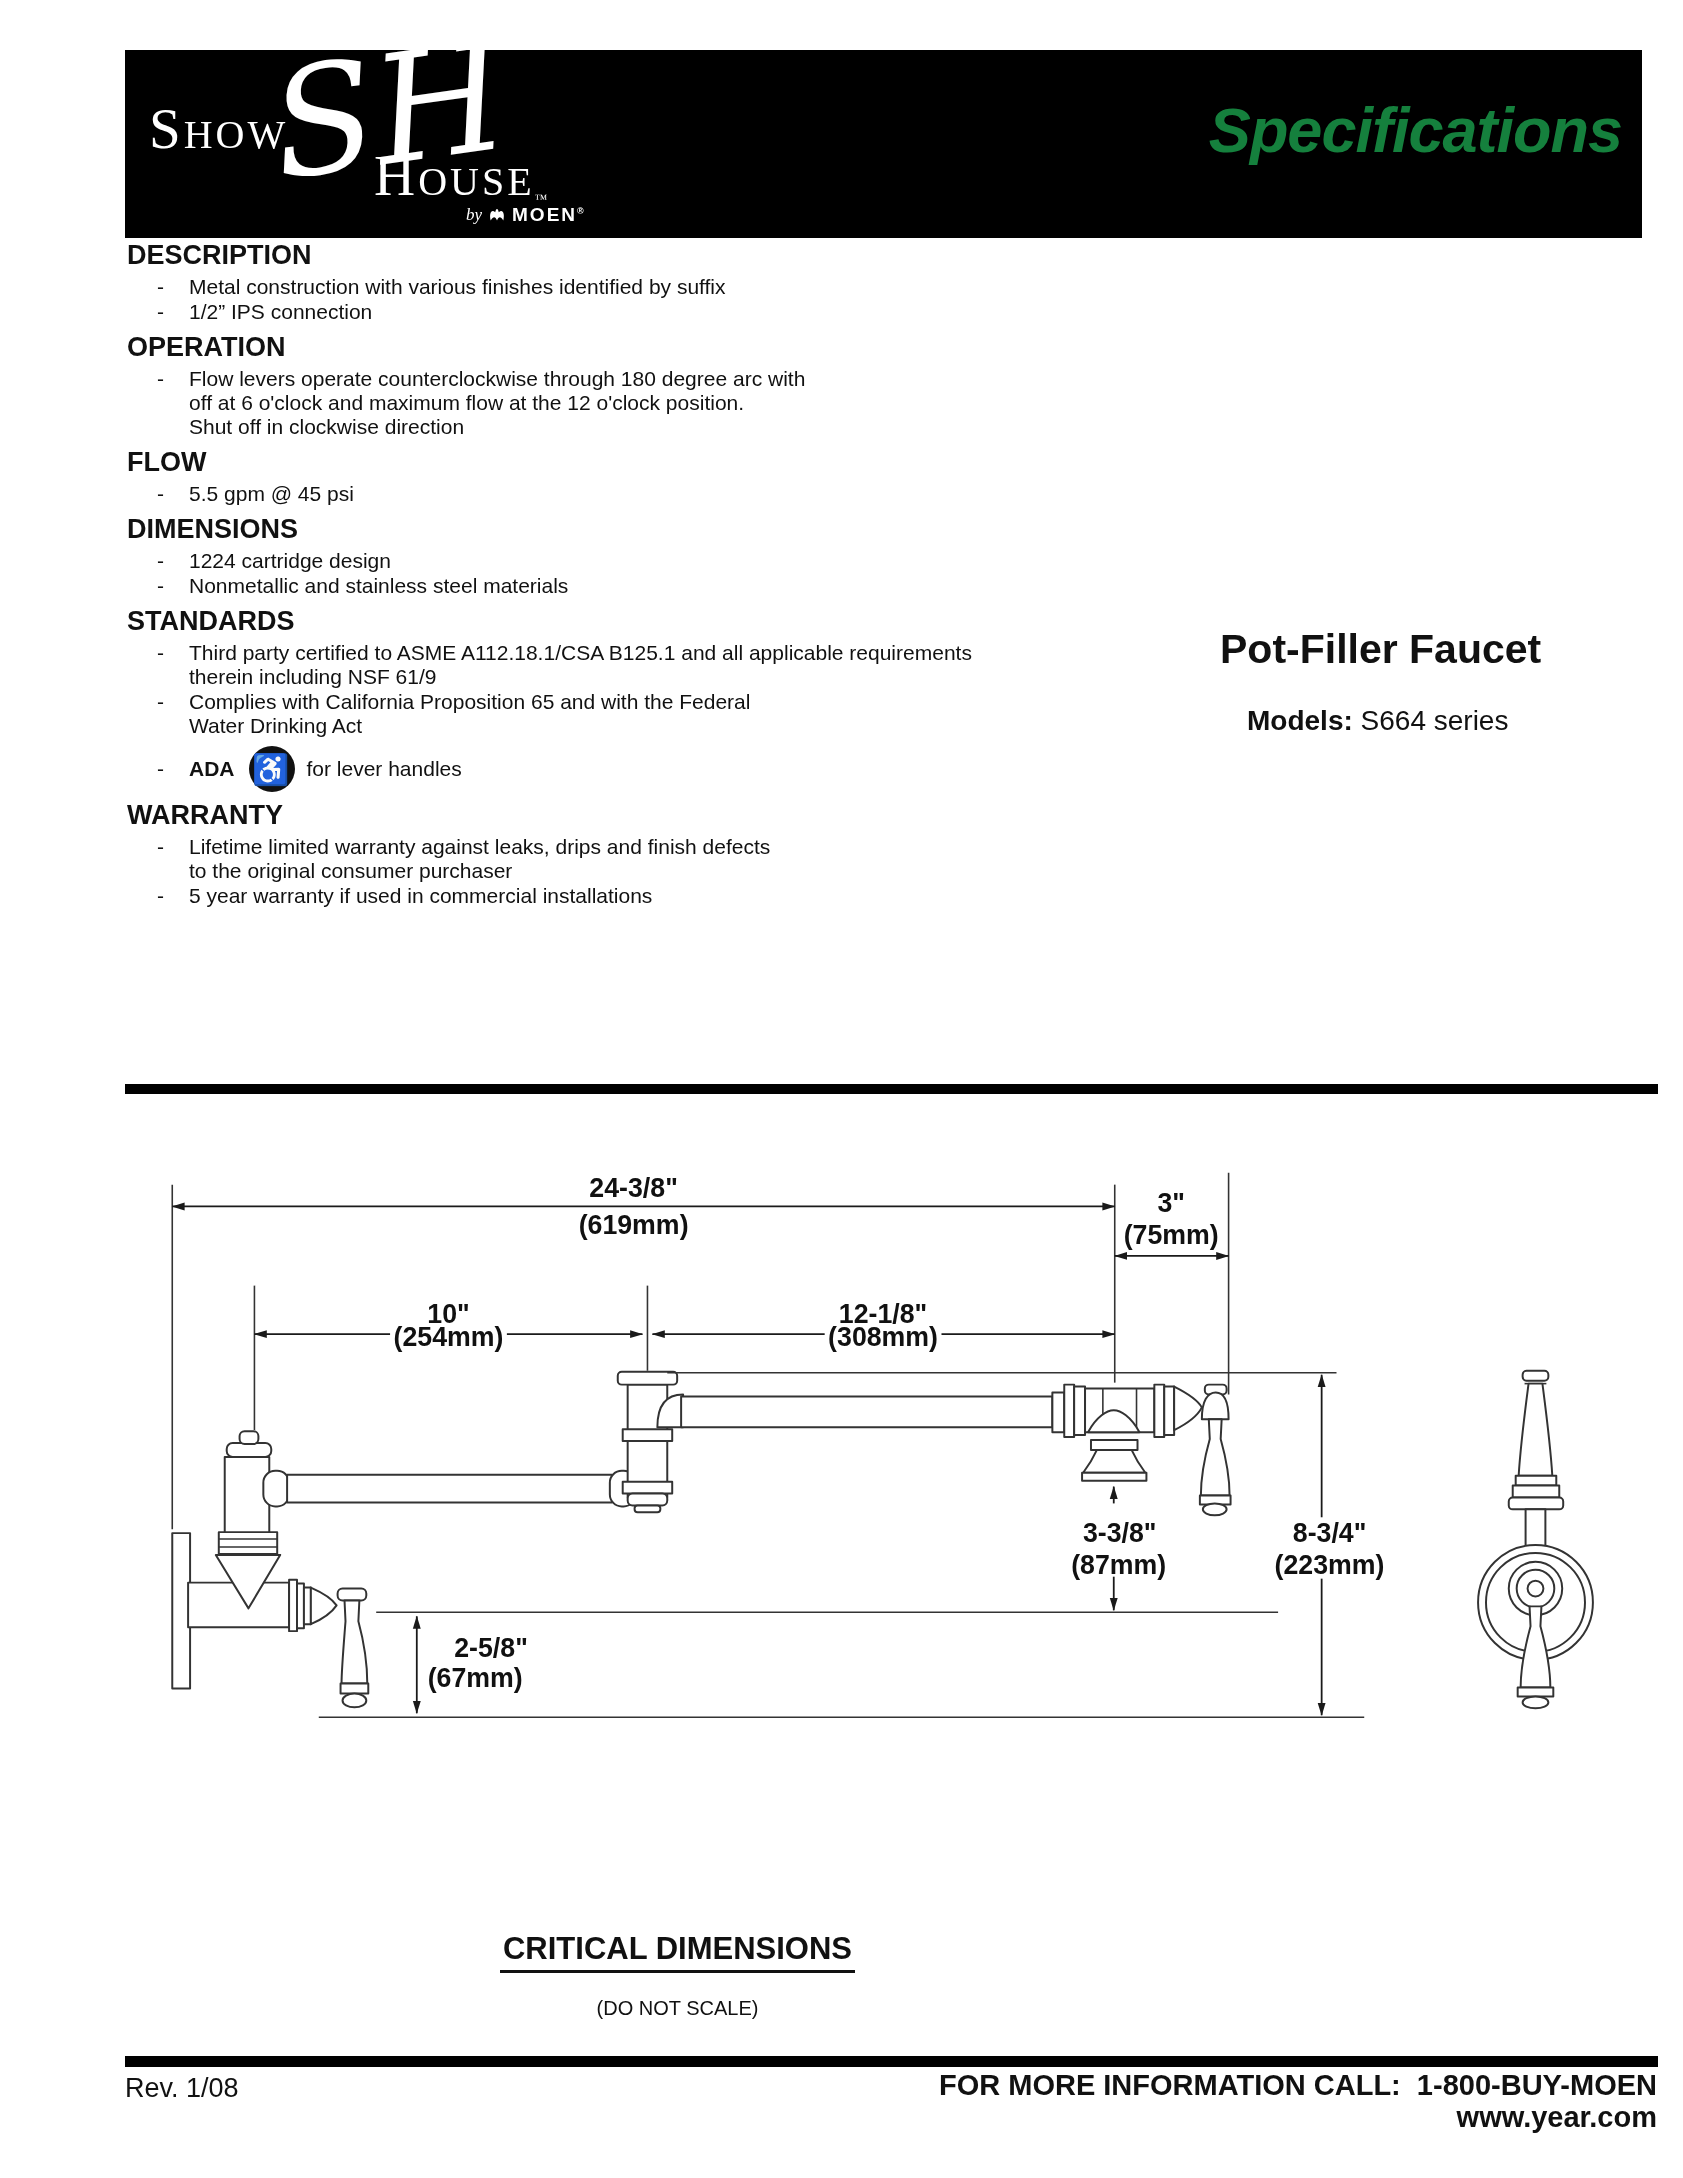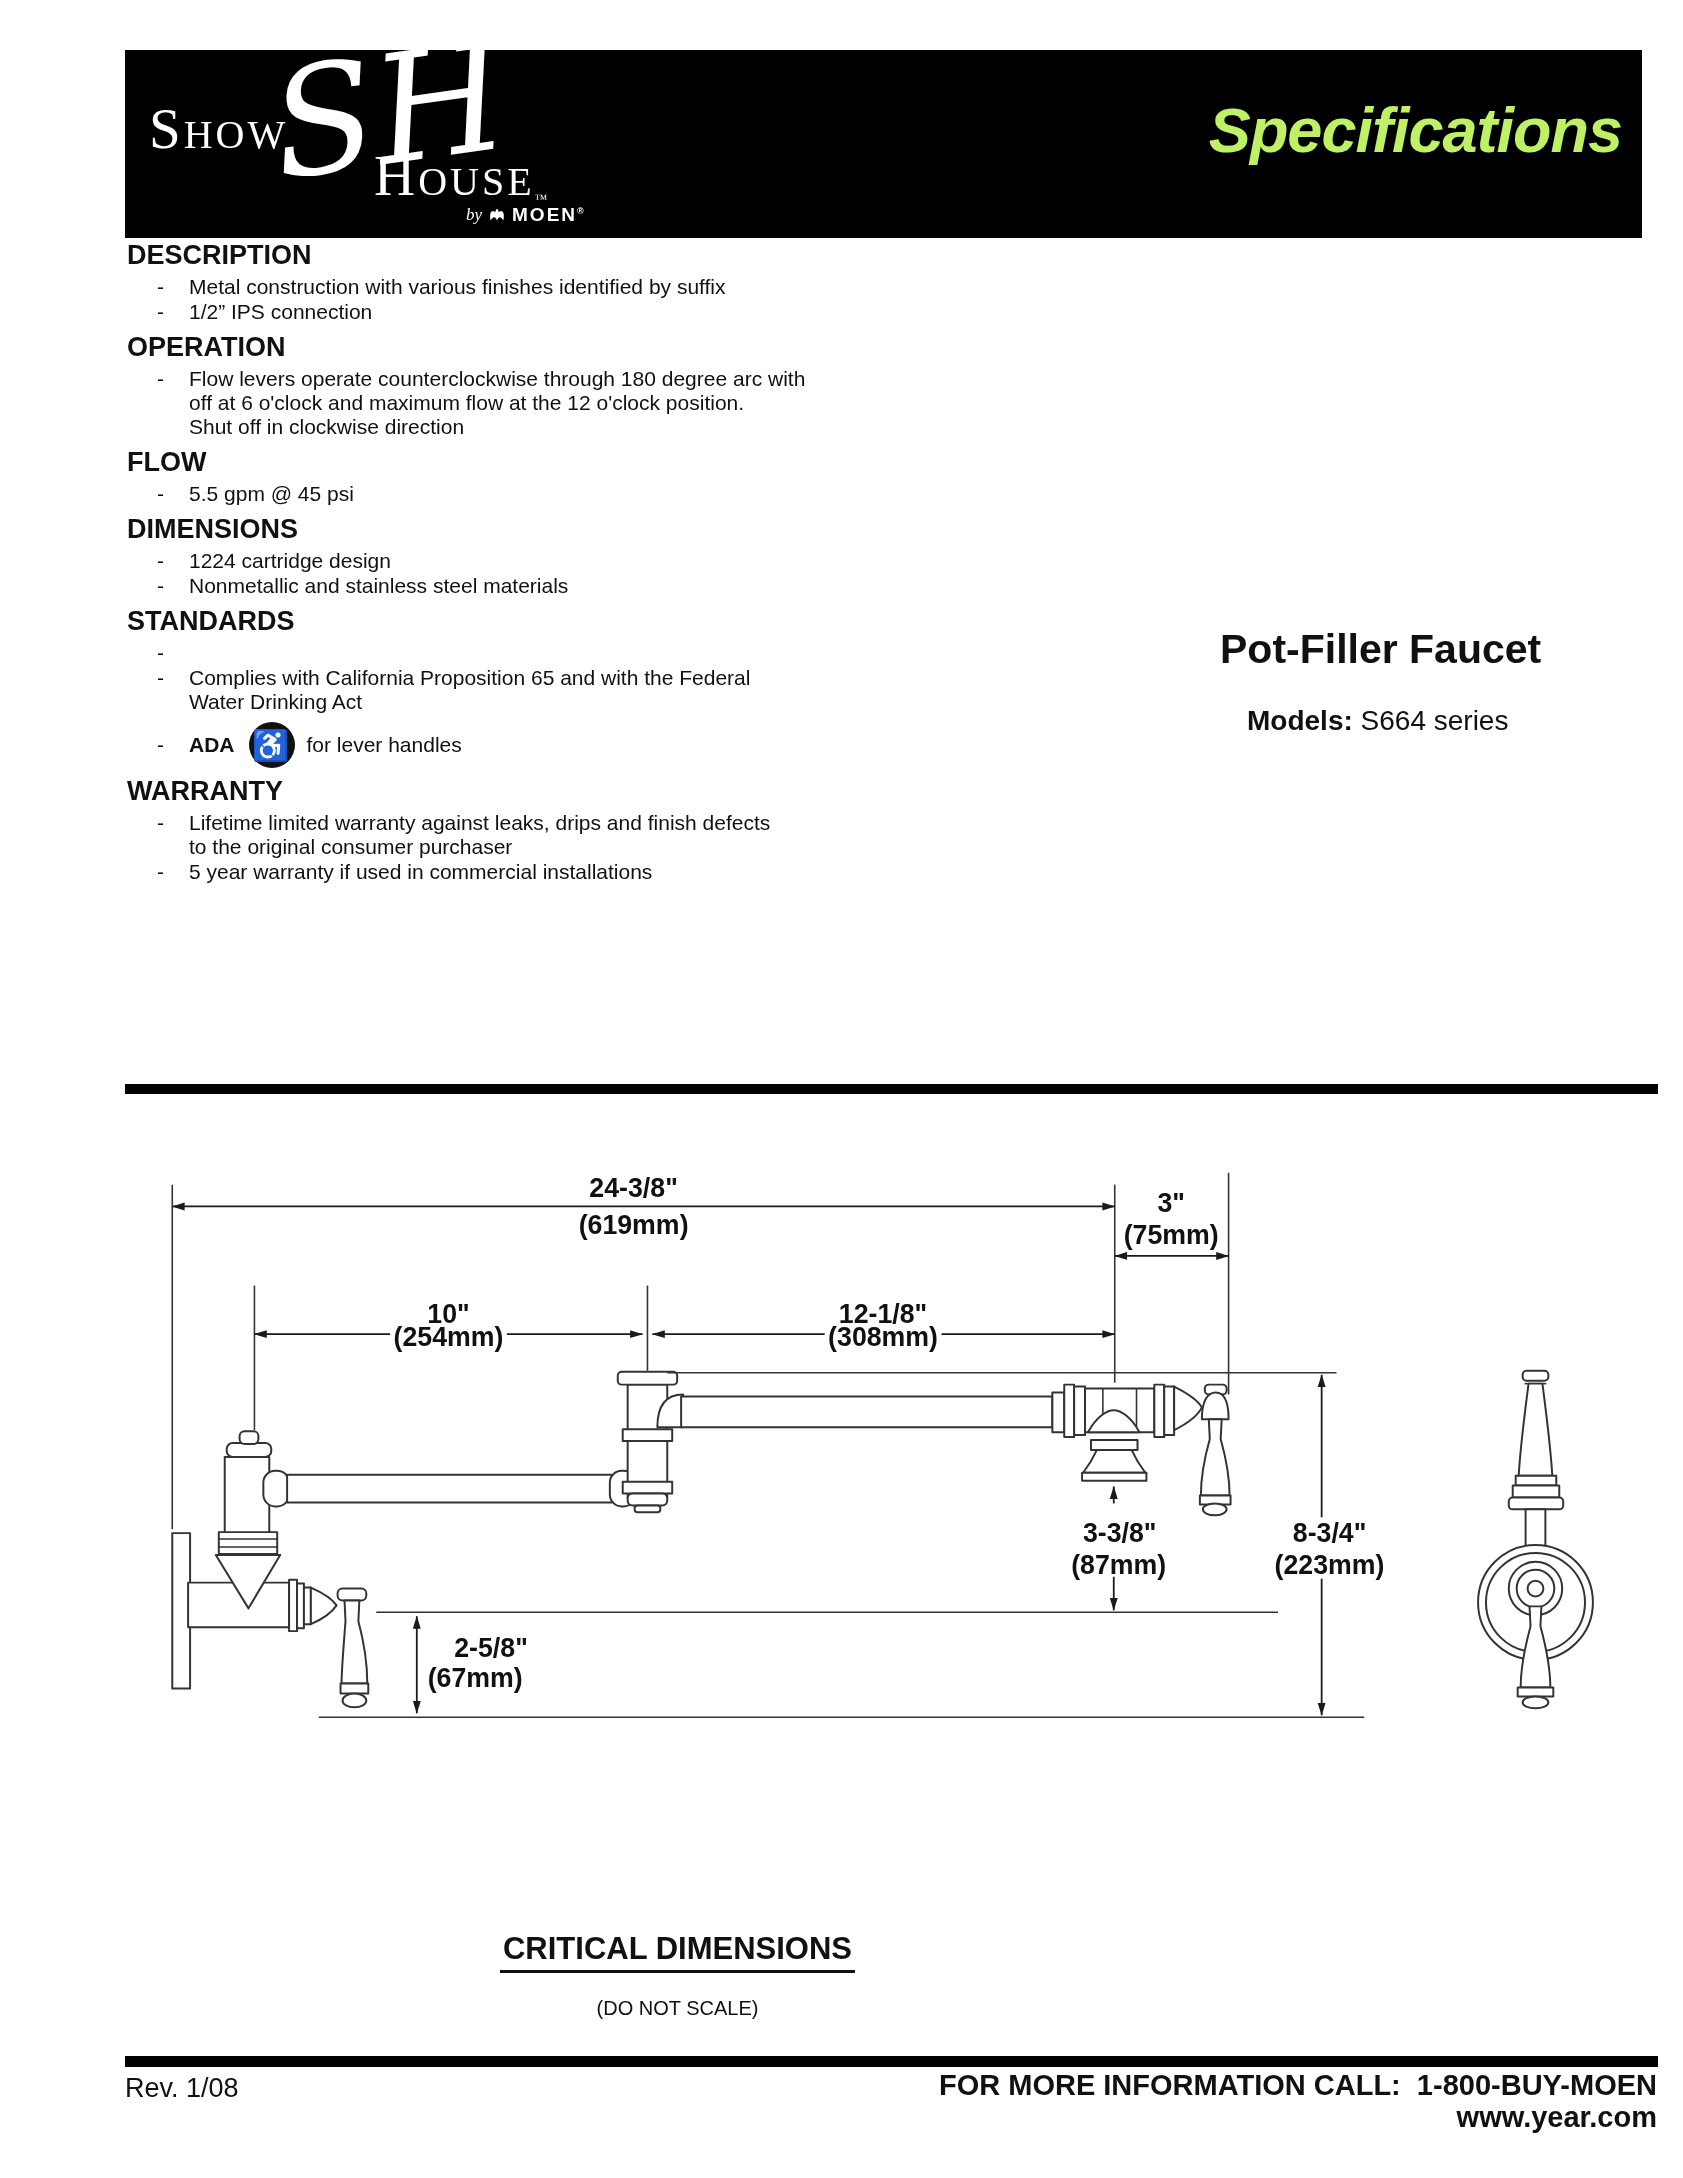--- a/index.html
+++ b/index.html
@@ -1,21 +1,21 @@
 <!DOCTYPE html>
 <html><head>
 <meta charset="utf-8">
 <style>
   html,body{margin:0;padding:0;background:#fff;}
   .page{position:relative;width:1683px;height:2178px;background:#fff;overflow:hidden;
         font-family:"Liberation Sans",sans-serif;color:#111;}
 
   
   .header-bar{position:absolute;left:125px;top:50px;width:1517px;height:188px;background:#000;}
-  .spec-title{position:absolute;right:20px;top:44px;color:#bef264;font-size:63px;font-weight:bold;
+  .spec-title{position:absolute;right:20px;top:44px;color:#15803d;font-size:63px;font-weight:bold;
               font-style:italic;letter-spacing:-1px;}
   .logo{position:absolute;left:0;top:0;width:614px;height:228px;color:#fff;}
   .logo-show{position:absolute;left:24px;top:50px;font-family:"Liberation Serif",serif;
              font-variant:small-caps;font-size:57px;letter-spacing:3px;line-height:1;}
   .logo-mono{position:absolute;left:147px;top:-14px;font-family:"DejaVu Serif",serif;
              font-style:italic;font-size:150px;line-height:1;transform:rotate(-8deg);}
   .logo-house{position:absolute;left:249px;top:97px;font-family:"Liberation Serif",serif;
               font-variant:small-caps;font-size:57px;letter-spacing:3px;line-height:1;}
   .logo-tm{font-size:13px;font-variant:normal;vertical-align:-8px;letter-spacing:0;}
   .logo-by{position:absolute;left:341px;top:154px;display:flex;align-items:center;gap:6px;}
@@ -123,20 +123,24 @@
     <div class="bullet">
       <span class="dash">-</span>
       <div class="lines">
           <div>Nonmetallic and stainless steel materials</div>
         </div>
     </div>
 
     <div class="sec-h">STANDARDS</div>
     <div class="bullet">
       <span class="dash">-</span>
+      <div class="lines">
+        <div>Third party certified to ASME A112.18.1/CSA B125.1 and all applicable requirements</div>
+        <div>therein including NSF 61/9</div>
+      </div>
     </div>
     <div class="bullet">
       <span class="dash">-</span>
       <div class="lines">
         <div>Complies with California Proposition 65 and with the Federal</div>
         <div>Water Drinking Act</div>
       </div>
     </div>
     <div class="ada-row">
       <span class="dash">-</span>

